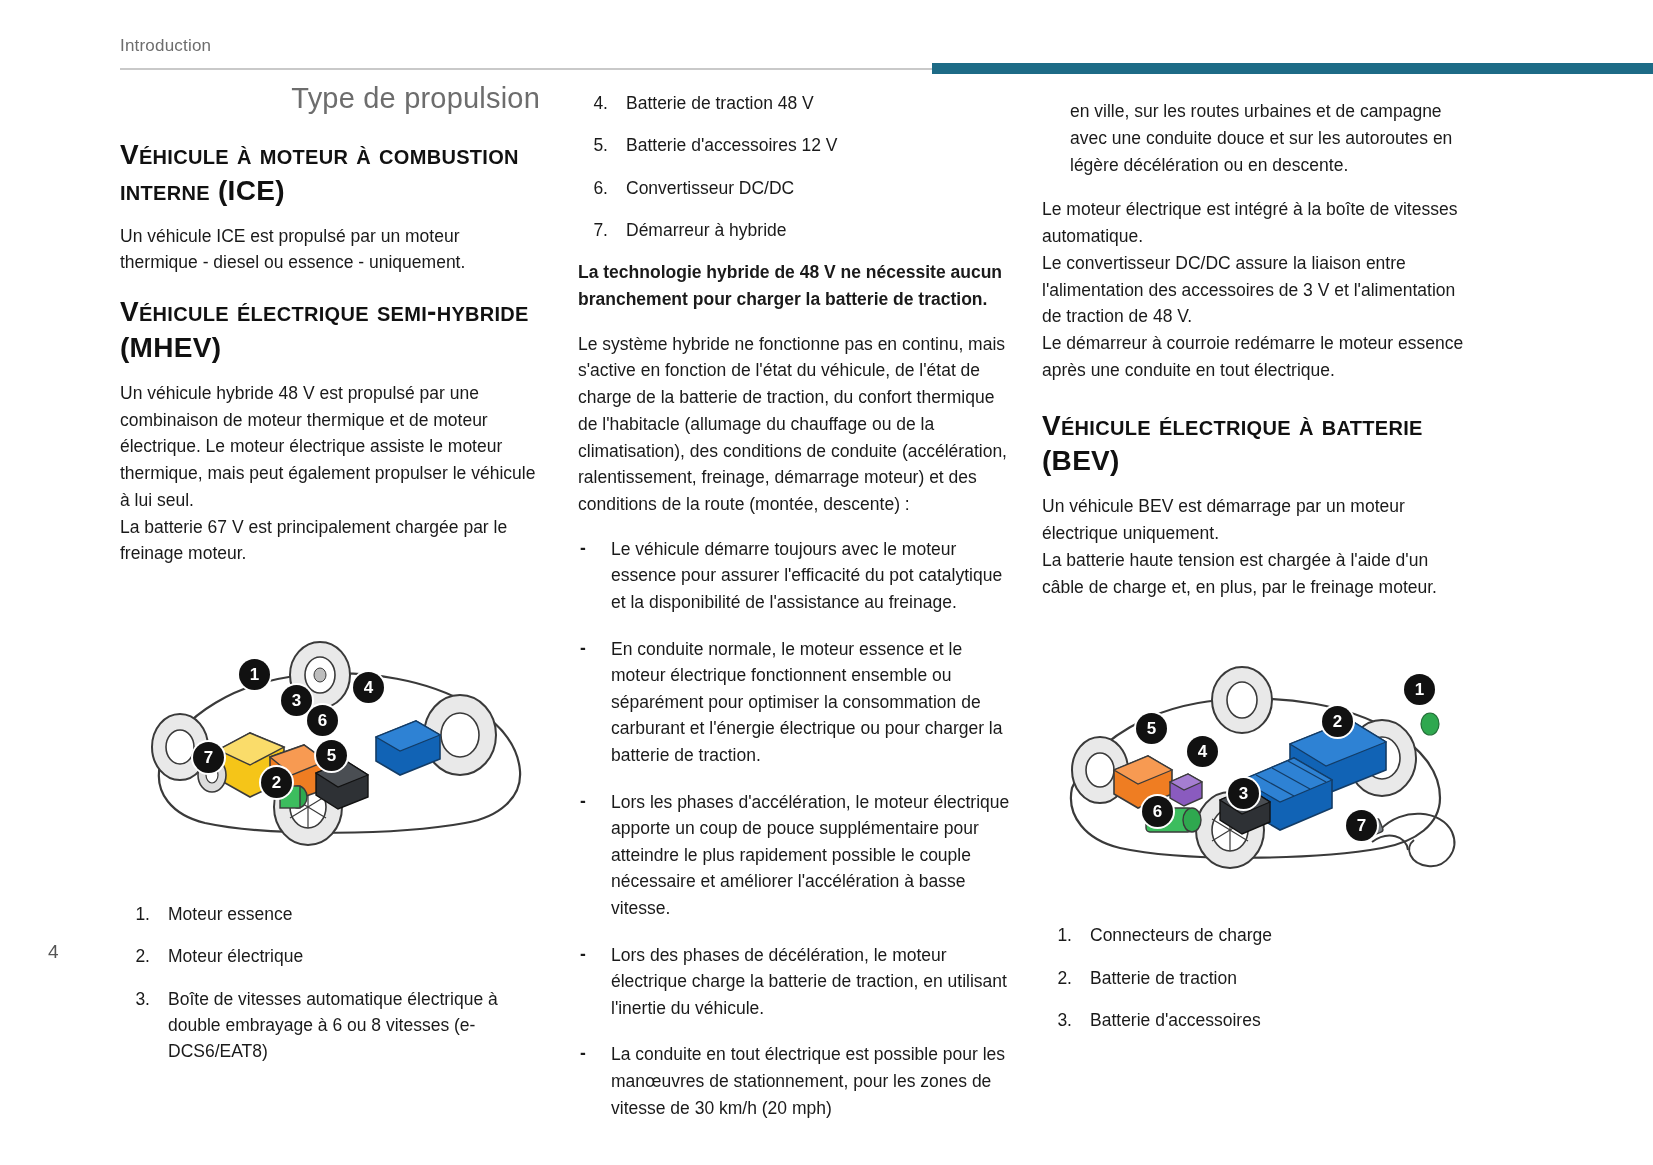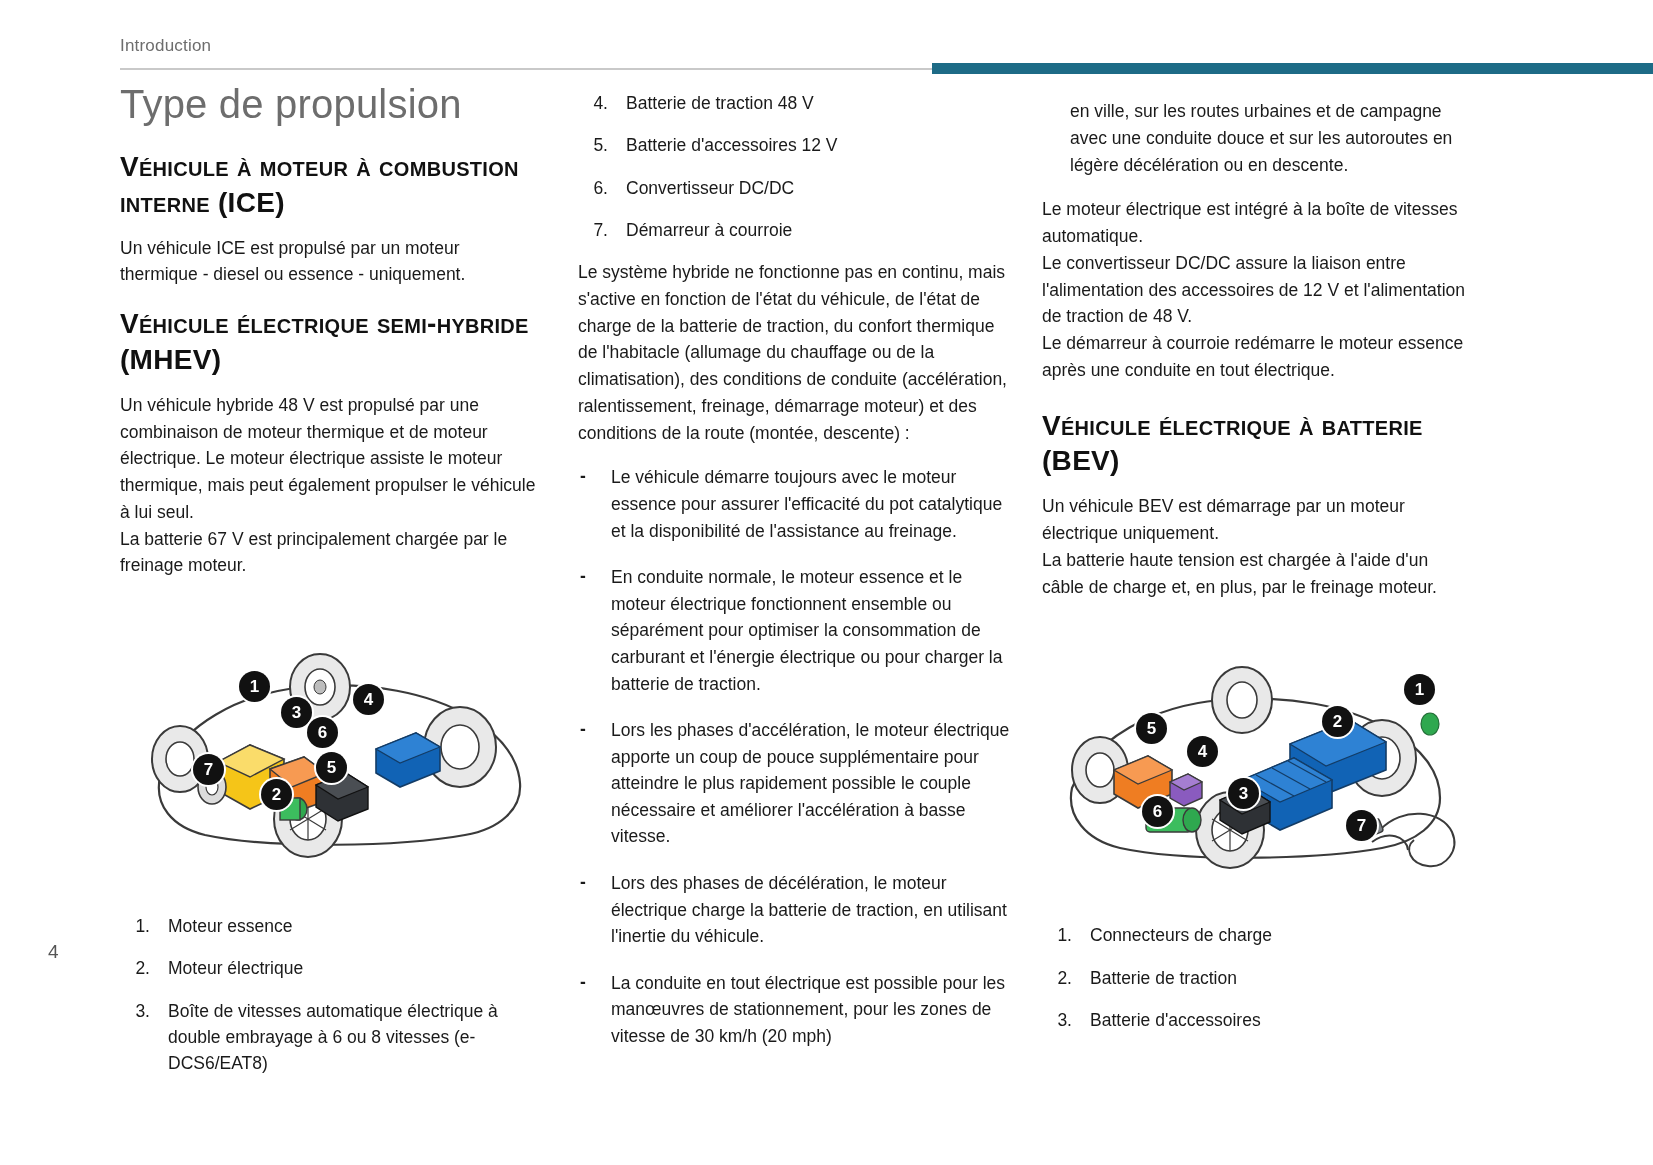--- a/index.html
+++ b/index.html
@@ -58,25 +58,26 @@
   
   .col {
     position: absolute;
     top: 82px;
   }
   .col1 { left: 120px;  width: 420px; }
   .col2 { left: 578px;  width: 435px; }
   .col3 { left: 1042px; width: 432px; }
 
   h1.title {
-    font-size: 40px;
+    font-size: 29px;
     font-weight: 400;
     color: #6d6d6d;
     margin: 0 0 22px 0;
     letter-spacing: 0.2px;
+    text-align: right;
   }
   h2.sect {
     font-size: 28px;
     font-weight: bold;
     font-variant: small-caps;
     color: #111;
     margin: 0 0 14px 0;
     line-height: 1.28;
     letter-spacing: 0.3px;
   }
@@ -273,24 +274,25 @@
       <li>
         <span class="num">5.</span>
         <span>Batterie d'accessoires 12 V</span>
       </li>
       <li>
         <span class="num">6.</span>
         <span>Convertisseur DC/DC</span>
       </li>
       <li>
         <span class="num">7.</span>
-        <span>Démarreur à courroie</span>
+        <span>Démarreur à hybride</span>
       </li>
     </ol>
 
+    <p class="body bold" style="margin-top:14px;">La technologie hybride de 48 V ne nécessite aucun branchement pour charger la batterie de traction.</p>
 
     <p class="body">Le système hybride ne fonctionne pas en continu, mais s'active en fonction de l'état du véhicule, de l'état de charge de la batterie de traction, du confort thermique de l'habitacle (allumage du chauffage ou de la climatisation), des conditions de conduite (accélération, ralentissement, freinage, démarrage moteur) et des conditions de la route (montée, descente) :</p>
 
     <ul class="dashlist">
       <li>
         <span class="dash">-</span>
         <span>Le véhicule démarre toujours avec le moteur essence pour assurer l'efficacité du pot catalytique et la disponibilité de l'assistance au freinage.</span>
       </li>
       <li>
         <span class="dash">-</span>
@@ -309,21 +311,21 @@
         <span>La conduite en tout électrique est possible pour les manœuvres de stationnement, pour les zones de vitesse de 30 km/h (20 mph)</span>
       </li>
     </ul>
   </div>
 
   <div class="col col3">
 
     <p class="body" style="margin-left:28px; margin-top:16px;">en ville, sur les routes urbaines et de campagne avec une conduite douce et sur les autoroutes en légère décélération ou en descente.</p>
 
     <p class="body tight">Le moteur électrique est intégré à la boîte de vitesses automatique.</p>
-    <p class="body tight">Le convertisseur DC/DC assure la liaison entre l'alimentation des accessoires de 12 V et l'alimentation de traction de 48 V.</p>
+    <p class="body tight">Le convertisseur DC/DC assure la liaison entre l'alimentation des accessoires de 3 V et l'alimentation de traction de 48 V.</p>
     <p class="body">Le démarreur à courroie redémarre le moteur essence après une conduite en tout électrique.</p>
 
     <h2 class="sect" style="margin-top:24px;">Véhicule électrique à batterie (BEV)</h2>
     <p class="body tight">Un véhicule BEV est démarrage par un moteur électrique uniquement.</p>
     <p class="body">La batterie haute tension est chargée à l'aide d'un câble de charge et, en plus, par le freinage moteur.</p>
 
     <div class="figure" style="height:290px;">
       <svg width="432" height="290" viewBox="0 0 432 290">
 
         <path d="M30 170 C52 120 112 88 178 82 C246 76 306 88 348 112 C380 130 398 154 398 180

